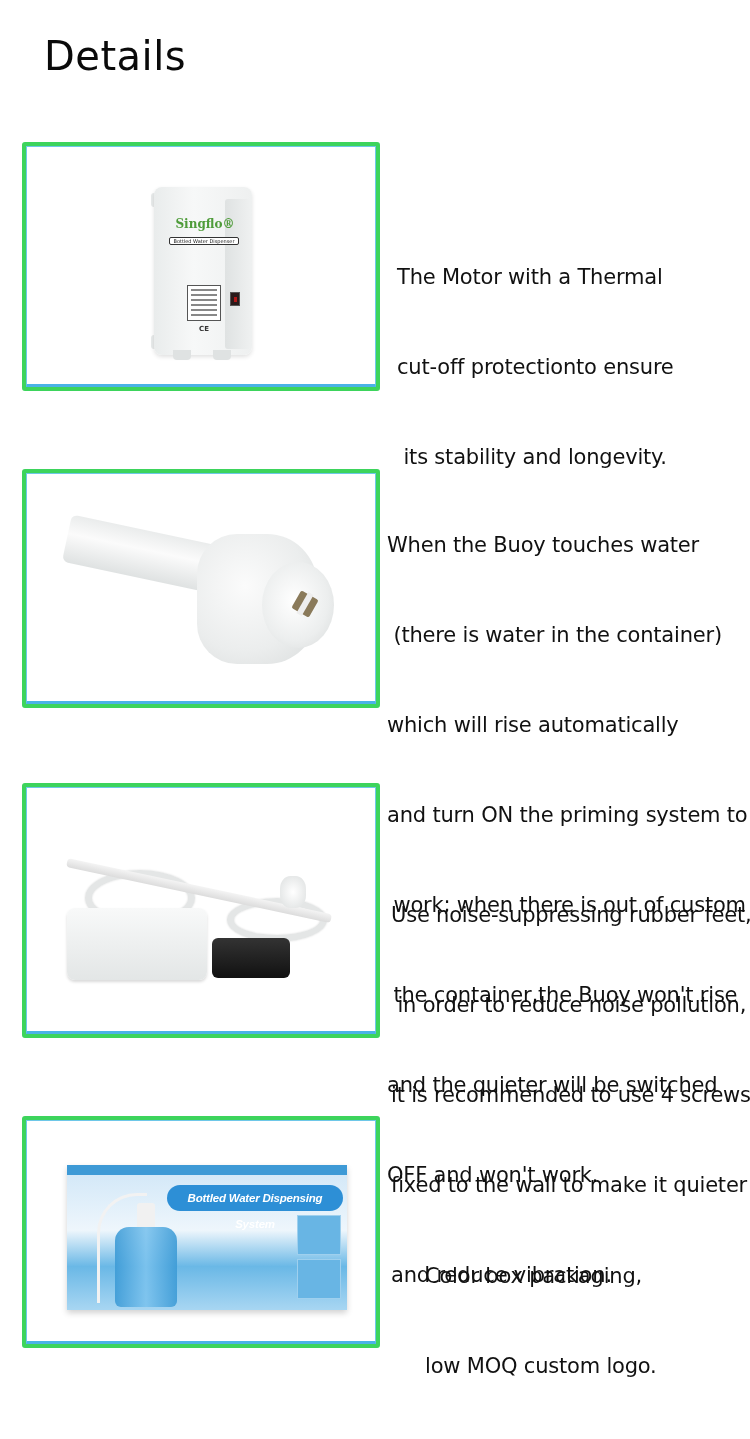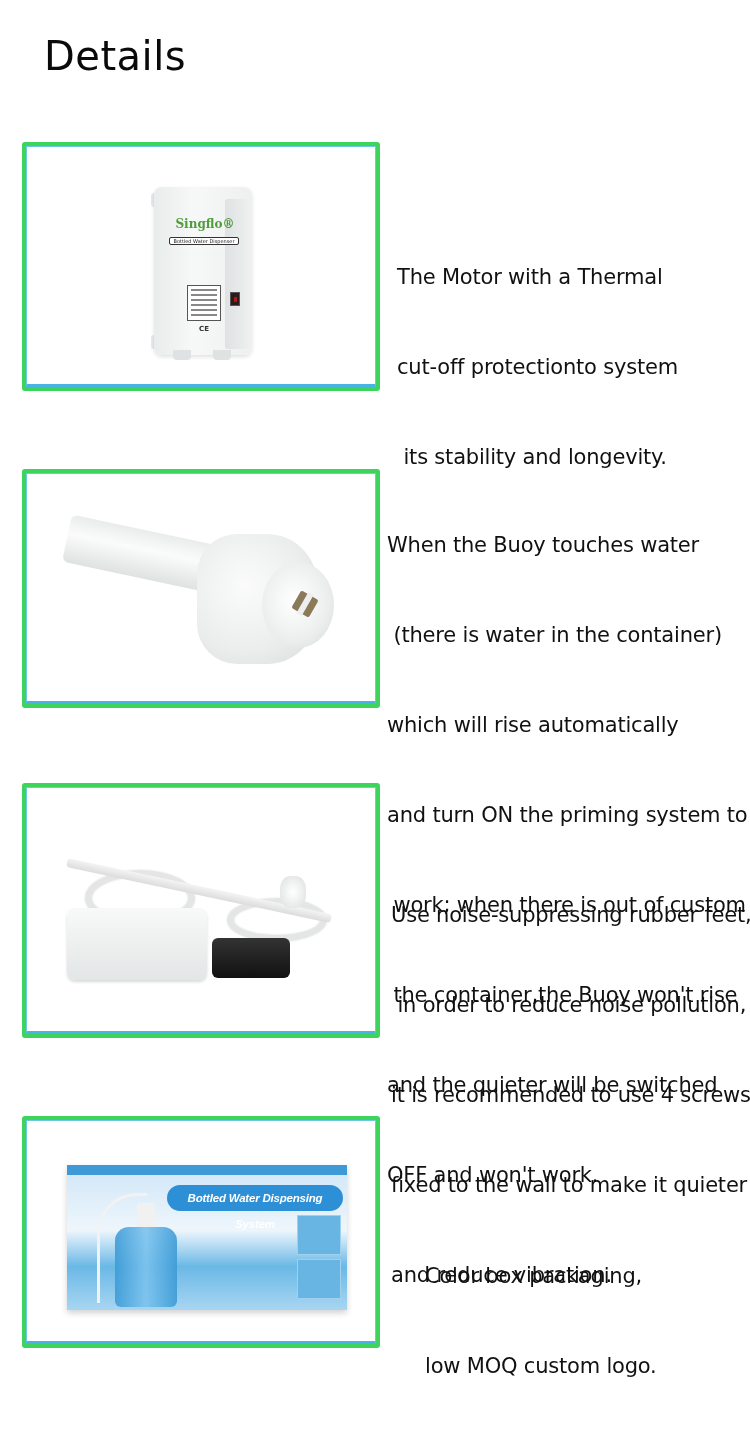--- a/index.html
+++ b/index.html
@@ -161,21 +161,21 @@
         <i></i>
       </div>
     <div class="ce">CE</div>
     <div class="switch"></div>
     <div class="foot" style="left:146px;"></div>
     <div class="foot" style="left:186px;"></div>
   </div>
 </div>
 <div class="desc d1">
   <span>The Motor with a Thermal</span>
-  <span>cut-off protectionto system</span>
+  <span>cut-off protectionto ensure</span>
   <span> its stability and longevity.</span>
 </div>
 
 <div class="frame f2">
   <div class="frame-inner">
     <div class="tube"></div>
     <div class="buoy-body"></div>
     <div class="buoy-cap"></div>
     <div class="buoy-cross"></div>
   </div>

